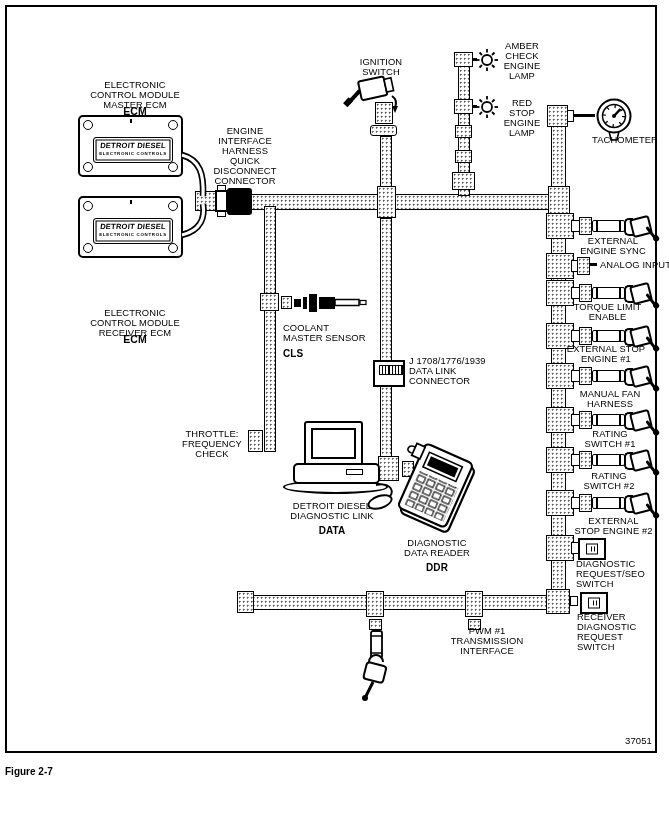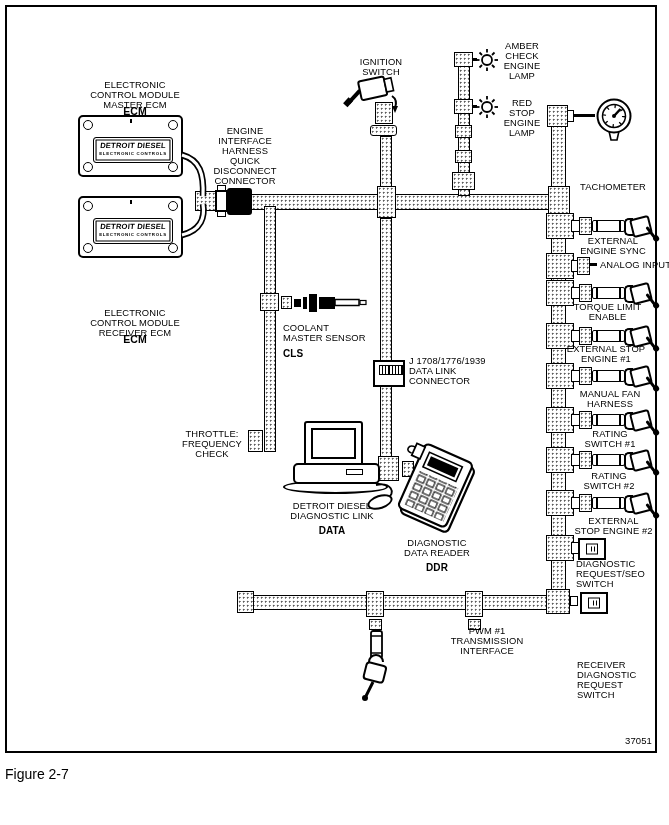--- a/index.html
+++ b/index.html
@@ -42,21 +42,21 @@
   .branch .lever{position:absolute;left:99px;top:17px;width:3px;height:14px;background:#000;border-radius:2px;
                  transform:rotate(-38deg);transform-origin:50% 0;}
   .branch .lever::after{content:"";position:absolute;left:-1.5px;bottom:-4px;width:6px;height:6px;border-radius:50%;background:#000;}
   .pushbox{position:absolute;border:2px solid #000;background:#fff;z-index:4;}
   .pushbox .inner{position:absolute;left:50%;top:50%;transform:translate(-50%,-50%);width:10px;height:9px;
         border:1.4px solid #000;background:
         repeating-linear-gradient(90deg,transparent 0 2px,#000 2px 3px) center/6px 5px no-repeat,#fff;}
   
   .outline{border:2px solid #000;background:#fff;z-index:2;}
   
-  .cap{position:absolute;font-weight:normal;font-size:14px;line-height:1.4;white-space:pre-line;}
+  .cap{position:absolute;font-weight:bold;font-size:10px;line-height:1.4;white-space:pre-line;}
   svg{position:absolute;z-index:4;overflow:visible;}
 </style>
 </head>
 <body>
 
 <div id="page">
 
   <div class="abs" style="left:5px;top:5px;width:652px;height:748px;border:2px solid #000;z-index:0;"></div>
   <div class="lbl" style="left:600px;top:736px;width:52px;text-align:right;font-size:9.5px;">37051</div>
 
@@ -210,21 +210,21 @@
   <div class="abs nub" style="left:567px;top:110px;width:7px;height:12px;"></div>
   <div class="abs blackbit" style="left:574px;top:114px;width:21px;height:3px;"></div>
   <svg style="left:595px;top:97px;" width="38" height="48" viewBox="0 0 38 48">
     <polygon points="14,34 24,34 22,43 16,43" fill="#fff" stroke="#000" stroke-width="1.6"></polygon>
     <circle cx="19" cy="19" r="16.5" fill="#fff" stroke="#000" stroke-width="2"></circle>
     <circle cx="19" cy="19" r="11.5" fill="none" stroke="#000" stroke-width="1.5"></circle>
     <circle cx="19" cy="19" r="9.5" fill="none" stroke="#000" stroke-width="3" stroke-dasharray="1.3 6.2"></circle>
     <line x1="19" y1="19" x2="25.5" y2="12" stroke="#000" stroke-width="2.5"></line>
     <circle cx="19" cy="19" r="2" fill="#000"></circle>
   </svg>
-  <div class="lbl" style="left:568px;top:135px;width:90px;margin-top:47px;">TACHOMETER</div>
+  <div class="lbl" style="left:580px;top:135px;width:90px;">TACHOMETER</div>
   <div class="abs pat jblk" style="left:548px;top:186px;width:22px;height:30px;"></div>
   <div class="abs pat jblk" style="left:546px;top:589px;width:24px;height:25px;"></div>
 
   <div class="branch" style="top:210px;">
     <div class="jb pat"></div>
       <div class="nb"></div>
     <div class="sc pat"></div>
       <div class="cyl"></div>
     <div class="chev"></div>
       <div class="body"></div>
@@ -321,21 +321,21 @@
     <div class="inner"></div>
   </div>
   <div class="lbl left" style="left:576px;top:559px;width:80px;">DIAGNOSTIC
 REQUEST/SEO
 SWITCH</div>
 
   <div class="abs nub" style="left:570px;top:596px;width:8px;height:10px;"></div>
   <div class="pushbox" style="left:580px;top:592px;width:24px;height:18px;">
     <div class="inner"></div>
   </div>
-  <div class="lbl left" style="left:577px;top:612px;width:75px;margin-top:48px;">RECEIVER
+  <div class="lbl left" style="left:577px;top:612px;width:75px;">RECEIVER
 DIAGNOSTIC
 REQUEST
 SWITCH</div>
 
   <div class="abs pat bar" style="left:251px;top:595px;width:300px;height:15px;"></div>
   <div class="abs pat jblk" style="left:237px;top:591px;width:17px;height:22px;"></div>
 
   <div class="abs pat jblk" style="left:366px;top:591px;width:18px;height:26px;"></div>
   <div class="abs pat conn" style="left:369px;top:619px;width:13px;height:11px;"></div>
   <svg style="left:356px;top:630px;" width="46" height="74" viewBox="0 0 46 74">

